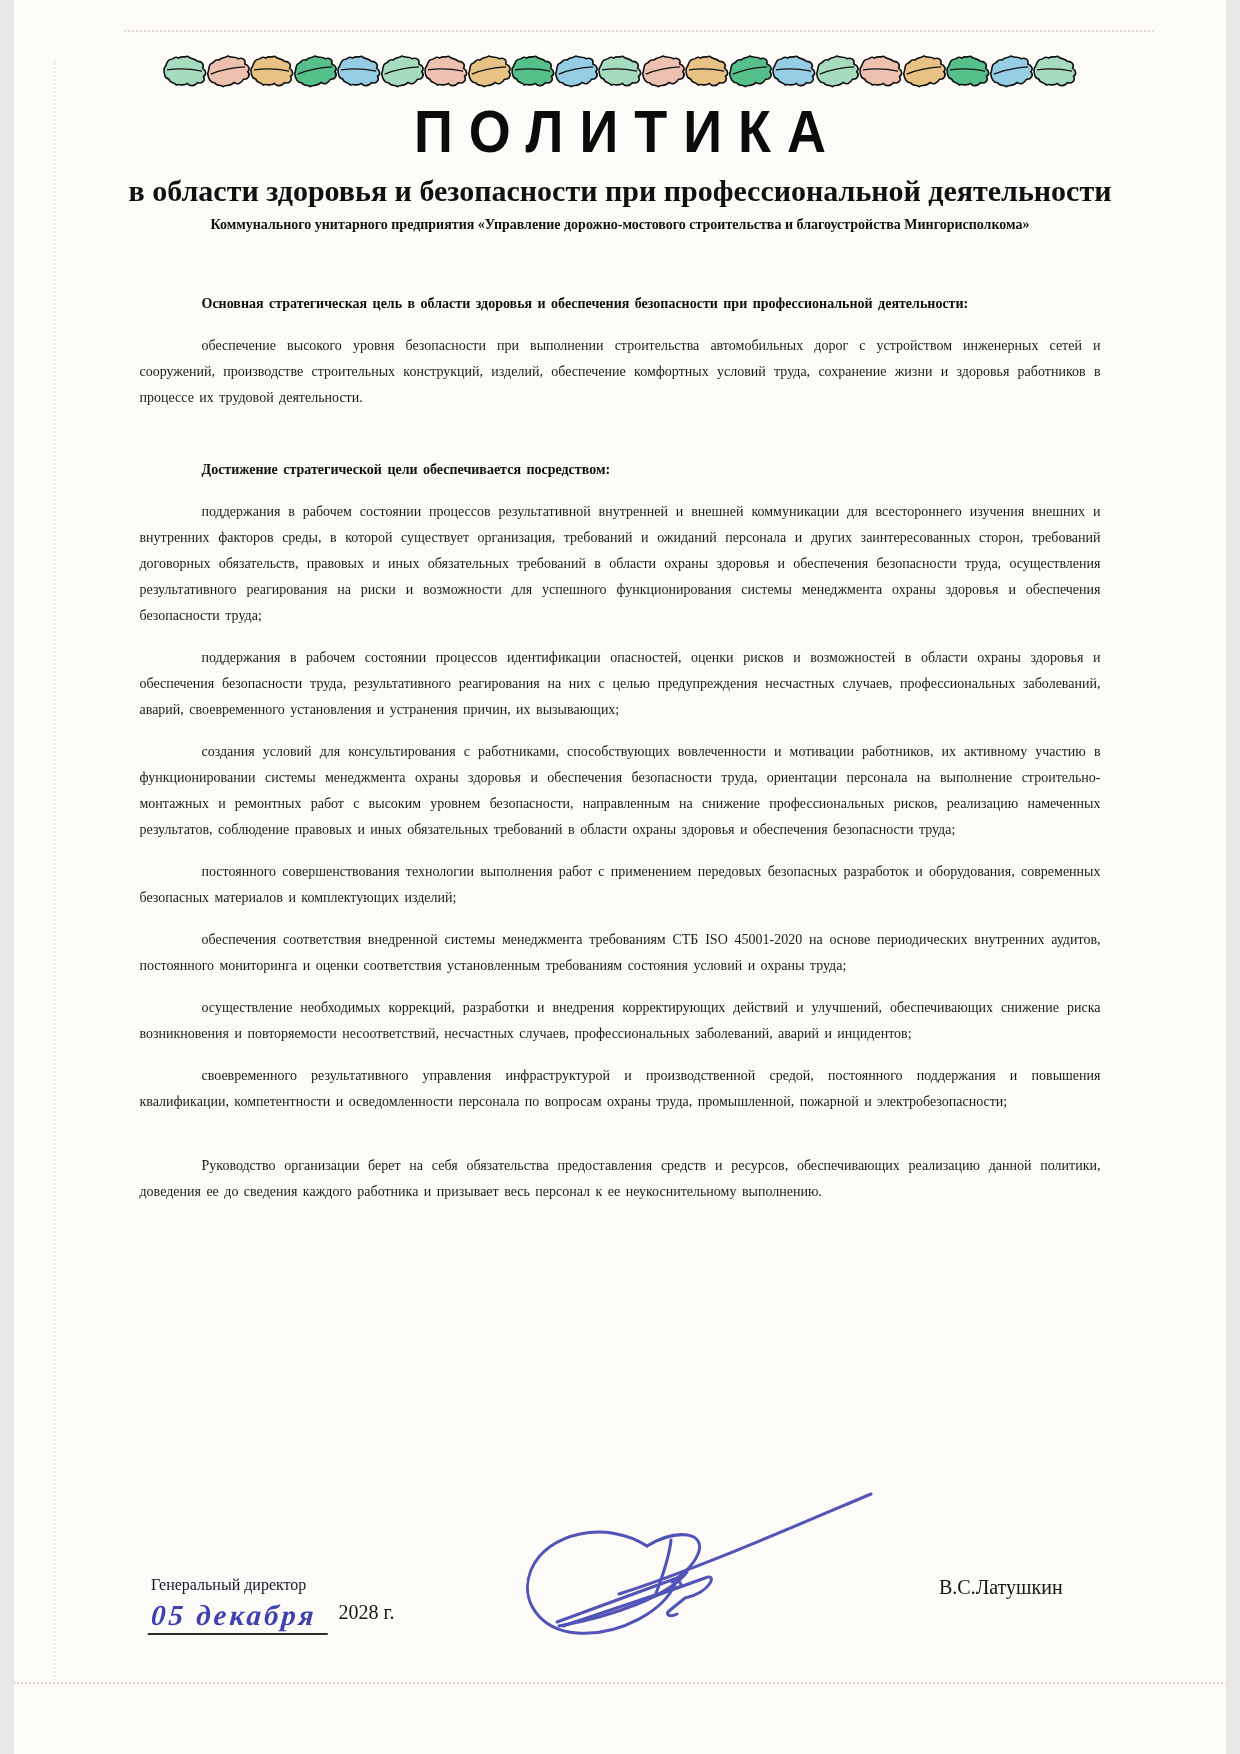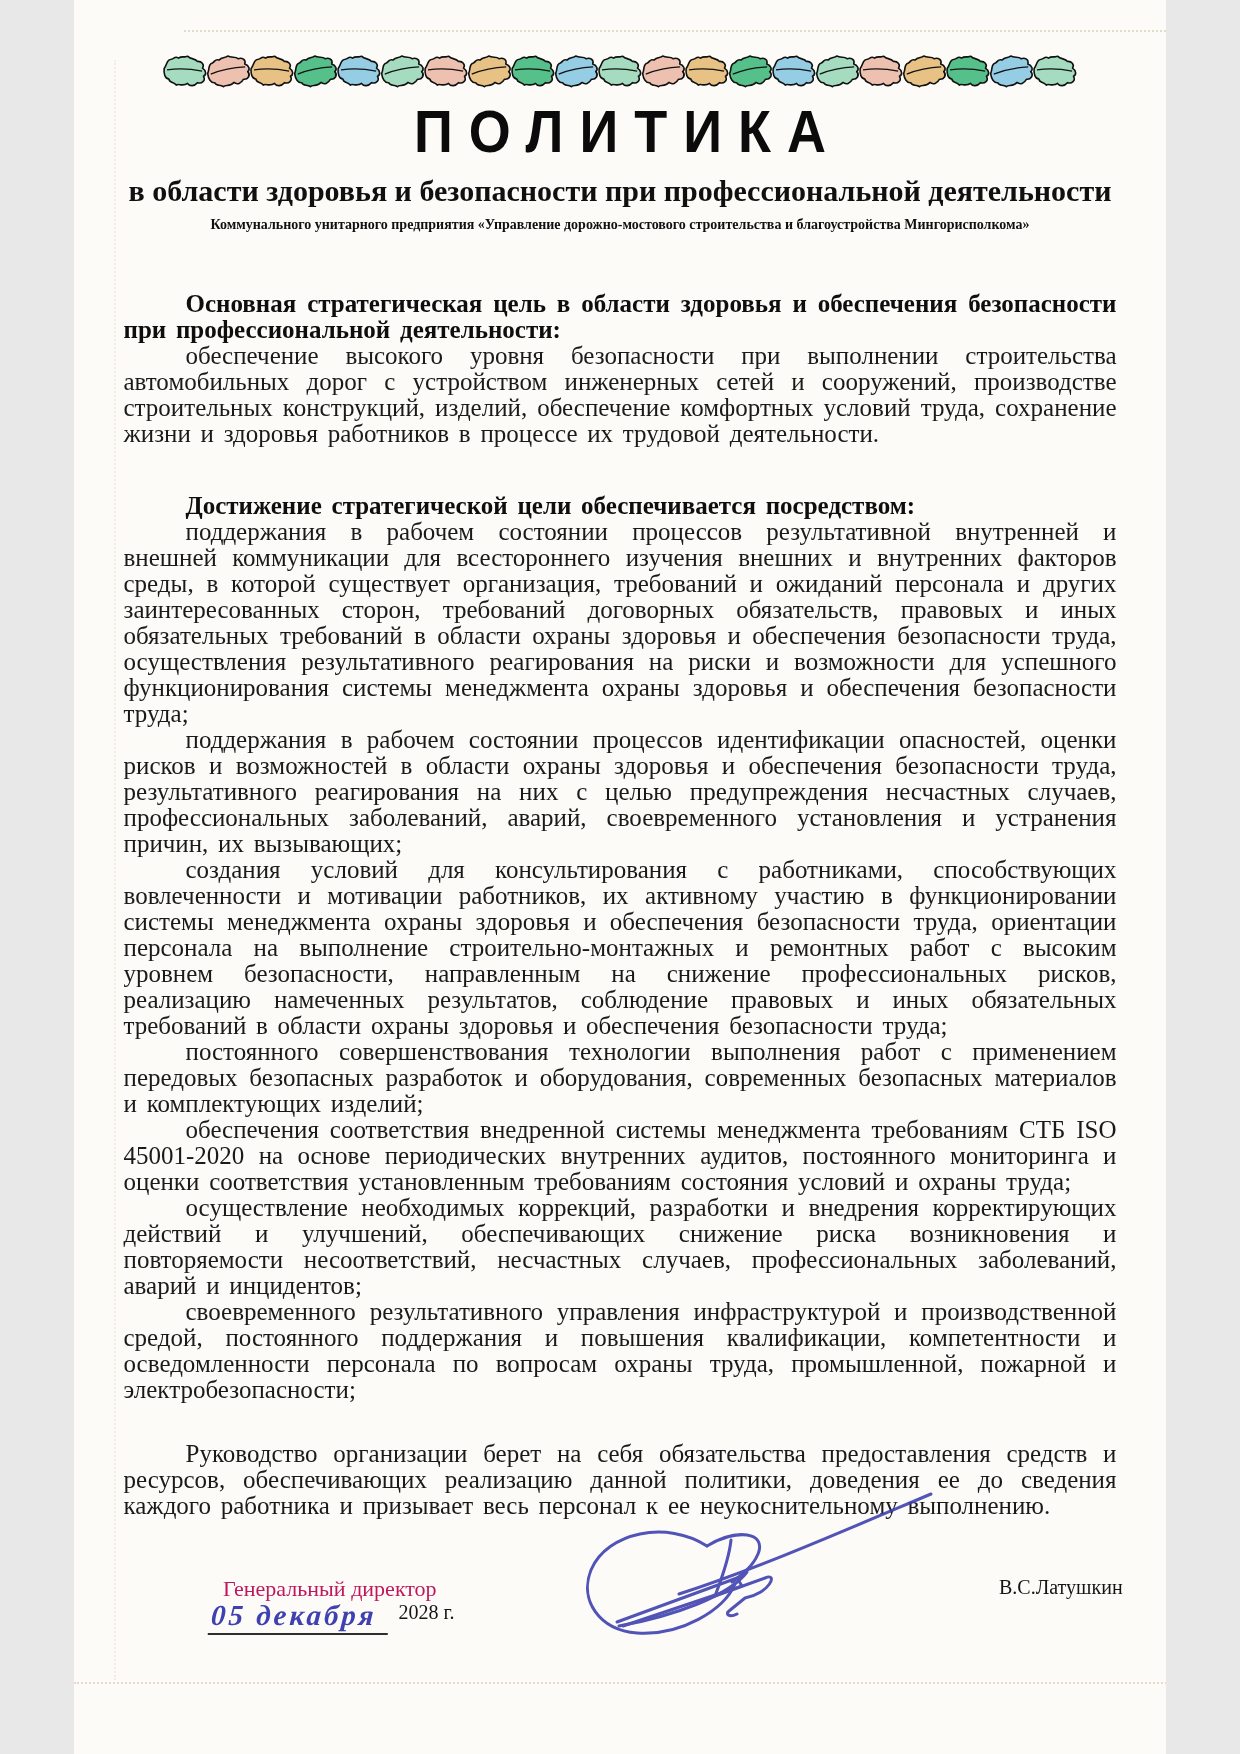--- a/index.html
+++ b/index.html
@@ -1,18 +1,18 @@
 <!DOCTYPE html>
 <html lang="ru"><head>
 <meta charset="utf-8">
 <style>
   html,body{margin:0;padding:0;background:#e8e8e8;}
   .page{
     position:relative;
-    width:1092px;height:1754px;
+    width:1212px;height:1754px;
     margin:0 auto;
     background:#fcfbf7;
     overflow:hidden;
     font-family:"Liberation Serif","DejaVu Serif",serif;
     color:#171717;
   }
   
   .artifact{position:absolute;pointer-events:none;}
   .artifact.top{left:110px;top:30px;width:1030px;border-top:2px dotted #cfc5ae;opacity:.55;}
   .artifact.bottom{left:0;top:1682px;width:1240px;border-top:2px dotted #dcb4a4;opacity:.5;}
@@ -48,36 +48,36 @@
     font-size:14px;
     line-height:29px;
     color:#101010;
   }
 
   .body-text{
     width:993px;
     margin:52px auto 0 auto;
   }
   .para{
-    margin:0;
+    margin:16px;
     text-align:justify;
     text-indent:62px;
-    font-size:25px;
+    font-size:14px;
     line-height:26px;
     word-spacing:0.14em;
     color:#1a1a1a;
   }
   .para.bold{font-weight:bold;color:#0e0e0e;}
   .para.gap-before{margin-top:46px;}
   .para.closing{margin-top:38px;}
 
   
   .sig-label{
-    position:absolute;left:149px;top:1576px;
-    font-size:22px;color:#be185d;
+    position:absolute;left:137px;top:1576px;
+    font-size:16px;color:#0f172a;
   }
   .sig-date{
     position:absolute;left:135px;top:1598px;
     font-size:20px;color:#141414;
     white-space:nowrap;
   }
   .hand-date{
     display:inline-block;
     font-size:29px;
     font-style:italic;

